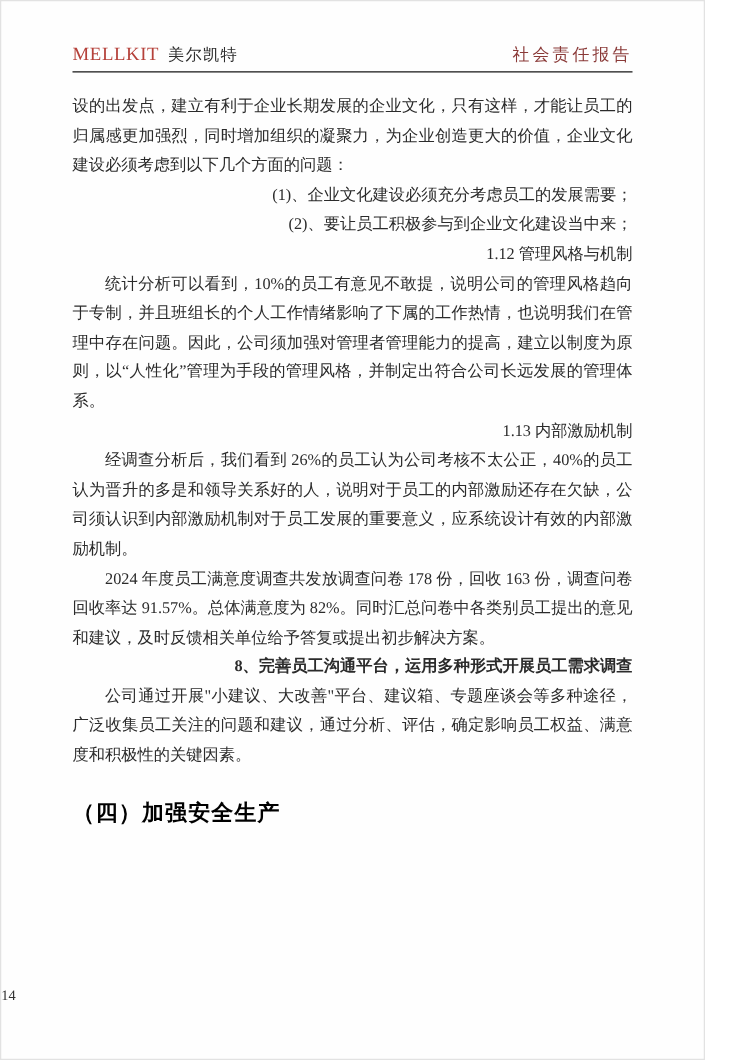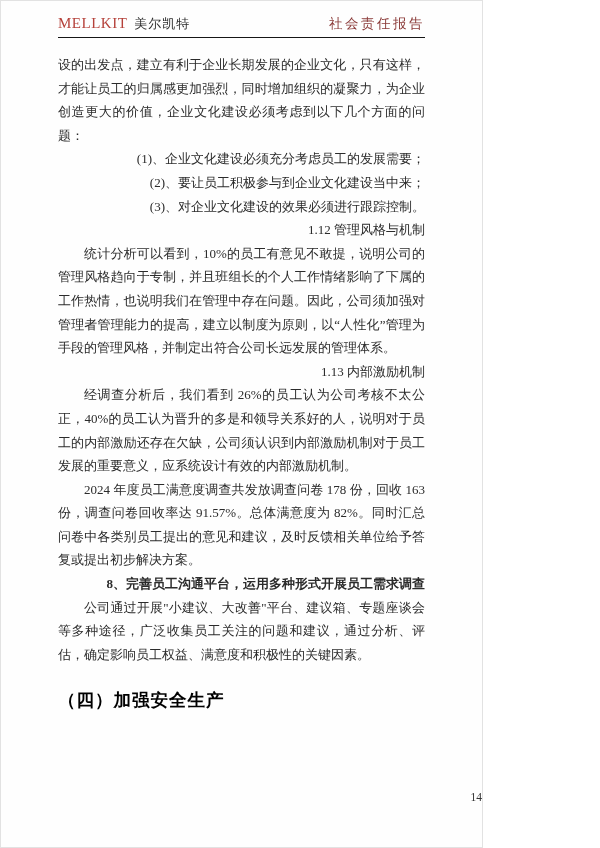--- a/index.html
+++ b/index.html
@@ -5,22 +5,22 @@
   html, body { margin: 0; padding: 0; }
   body {
     width: 600px; height: 848px;
     background: #ffffff;
     font-family: "Liberation Serif", "DejaVu Serif", serif;
     color: #2b2b2b;
     overflow: hidden;
   }
   .page {
     box-sizing: border-box;
-    width: 483px; height: 848px;
-    padding: 14px 57px 0 57px;
+    width: 564px; height: 848px;
+    padding: 34px 57px 0 57px;
     border: 1px solid #e2e2e2;
     position: relative;
     background: #fefefe;
   }
   
   .header {
     display: flex;
     justify-content: space-between;
     align-items: flex-end;
     border-bottom: 1.5px solid #161616;
@@ -66,21 +66,21 @@
     color: #000000;
     text-indent: 0;
     letter-spacing: 1px;
     text-align: left;
   }
   
   .footer {
     position: absolute;
     left: 0; right: 0;
     bottom: 44px;
-    text-align: right;
+    text-align: left;
     font-size: 11.5px;
     color: #333333;
   }
 </style>
 </head>
 <body>
 
 <div class="page">
 
   <div class="header">
@@ -88,21 +88,20 @@
       <span class="logo-latin">MELLKIT</span>
       <span class="logo-cjk">美尔凯特</span>
     </div>
     <div class="header-title">社会责任报告</div>
   </div>
 
   <div class="content">
     <p class="para cont">设的出发点，建立有利于企业长期发展的企业文化，只有这样，才能让员工的归属感更加强烈，同时增加组织的凝聚力，为企业创造更大的价值，企业文化建设必须考虑到以下几个方面的问题：</p>
     <p class="para item">(1)、企业文化建设必须充分考虑员工的发展需要；</p>
     <p class="para item">(2)、要让员工积极参与到企业文化建设当中来；</p>
-    <p class="para item">(3)、对企业文化建设的效果必须进行跟踪控制。</p>
     <p class="para item">1.12 管理风格与机制</p>
     <p class="para">统计分析可以看到，10%的员工有意见不敢提，说明公司的管理风格趋向于专制，并且班组长的个人工作情绪影响了下属的工作热情，也说明我们在管理中存在问题。因此，公司须加强对管理者管理能力的提高，建立以制度为原则，以“人性化”管理为手段的管理风格，并制定出符合公司长远发展的管理体系。</p>
     <p class="para item">1.13 内部激励机制</p>
     <p class="para">经调查分析后，我们看到 26%的员工认为公司考核不太公正，40%的员工认为晋升的多是和领导关系好的人，说明对于员工的内部激励还存在欠缺，公司须认识到内部激励机制对于员工发展的重要意义，应系统设计有效的内部激励机制。</p>
     <p class="para">2024 年度员工满意度调查共发放调查问卷 178 份，回收 163 份，调查问卷回收率达 91.57%。总体满意度为 82%。同时汇总问卷中各类别员工提出的意见和建议，及时反馈相关单位给予答复或提出初步解决方案。</p>
     <p class="para bold item">8、完善员工沟通平台，运用多种形式开展员工需求调查</p>
     <p class="para">公司通过开展"小建议、大改善"平台、建议箱、专题座谈会等多种途径，广泛收集员工关注的问题和建议，通过分析、评估，确定影响员工权益、满意度和积极性的关键因素。</p>
     <h2 class="section-h">（四）加强安全生产</h2>
   </div>
 

